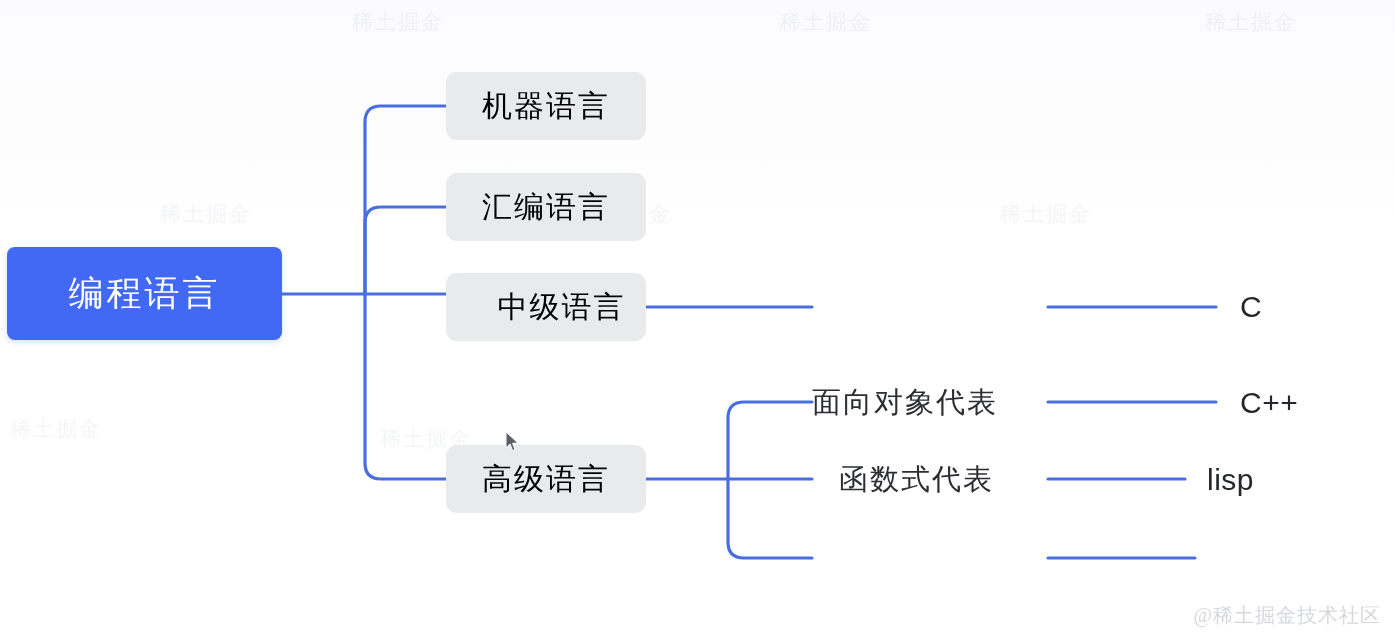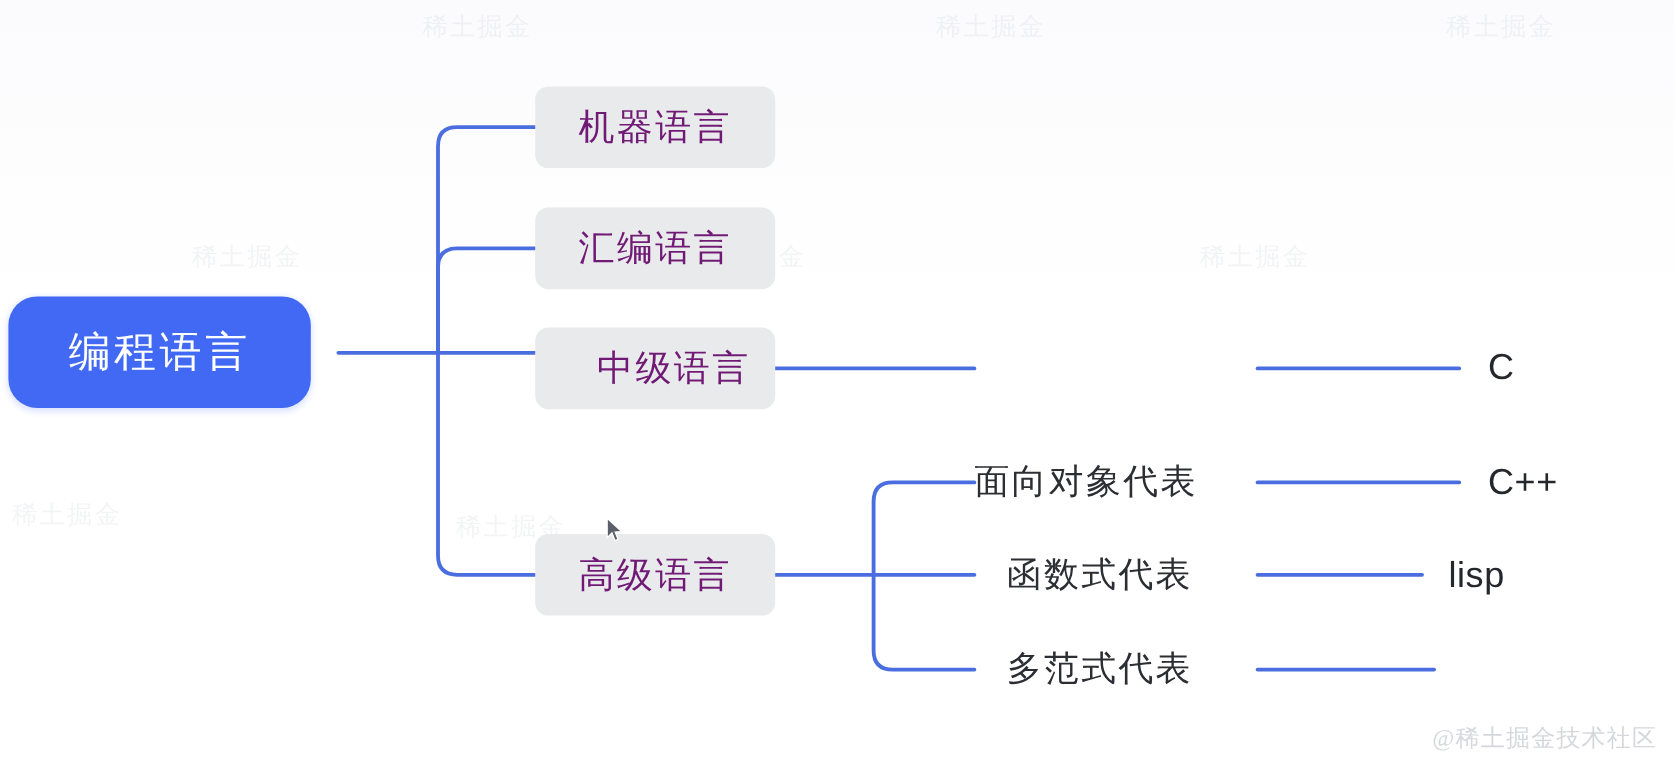--- a/index.html
+++ b/index.html
@@ -53,36 +53,36 @@
     position: absolute;
     display: flex;
     align-items: center;
     justify-content: center;
     box-sizing: border-box;
     white-space: nowrap;
   }
   .node-root {
     left: 7px;
     top: 247px;
-    width: 252px;
+    width: 275px;
     height: 93px;
     background: #4169f4;
-    border-radius: 24px;
+    border-radius: 8px;
     color: #ffffff;
     font-size: 35px;
     letter-spacing: 3px;
     box-shadow: 0 2px 6px rgba(65,105,244,0.22);
   }
   .node-branch {
     left: 446px;
     width: 200px;
     height: 68px;
     background: #e9eaec;
     border-radius: 11px;
-    color: #701a75;
+    color: #000000;
     font-size: 30px;
     letter-spacing: 2px;
   }
   .node-b1 { top: 72px; }
   .node-b2 { top: 173px; text-align: center; }
   .node-b3 { top: 273px; padding-left: 31px; }
   .node-b4 { top: 445px; }
 
   .node-text {
     position: absolute;
@@ -162,21 +162,20 @@
   </div>
   <div class="node node-branch node-b3">
     <span>中级语言</span>
   </div>
   <div class="node node-branch node-b4">
     <span>高级语言</span>
   </div>
 
   <div class="node-text" style="left:812px; top:388px;">面向对象代表</div>
   <div class="node-text" style="left:839px; top:465px;">函数式代表</div>
-  <div class="node-text" style="left:839px; top:544px;">多范式代表</div>
 
   <div class="leaf-text" style="left:1240px; top:292px;">C</div>
   <div class="leaf-text" style="left:1240px; top:388px;">C++</div>
   <div class="leaf-text" style="left:1207px; top:465px;">lisp</div>
 
   <svg id="cursor" viewBox="0 0 16 22">
     <path d="M1 1 L1 17 L5 13 L7.5 19.5 L10 18.5 L7.6 12.3 L13 12 Z" fill="#5b5f68" stroke="#ffffff" stroke-width="1"></path>
   </svg>
 
   <div class="wm-corner">@稀土掘金技术社区</div>

